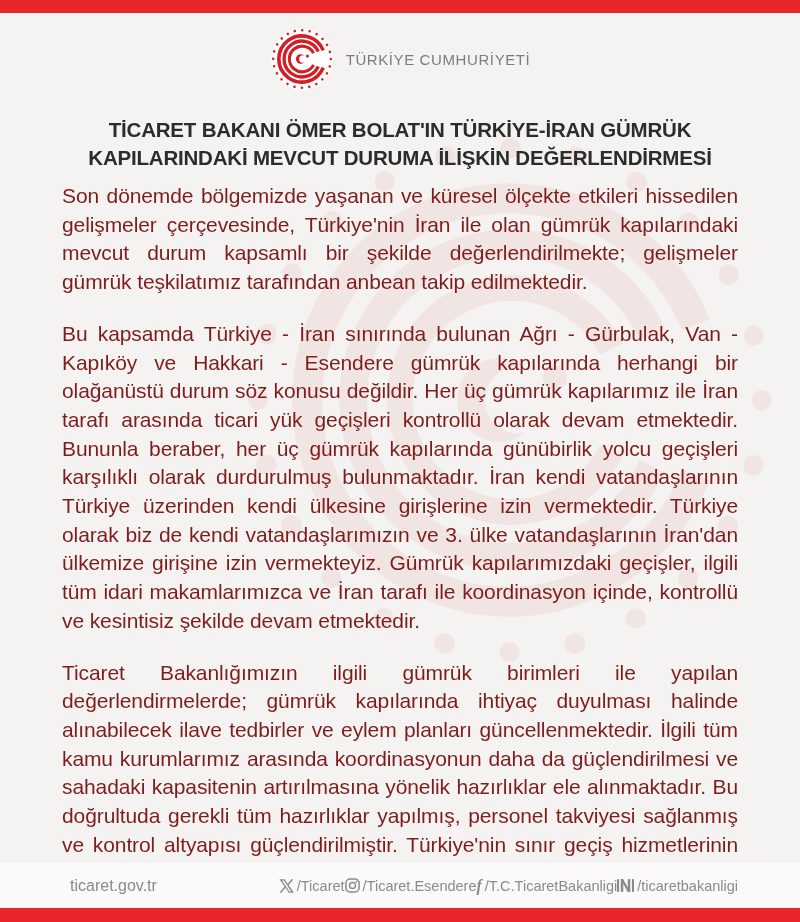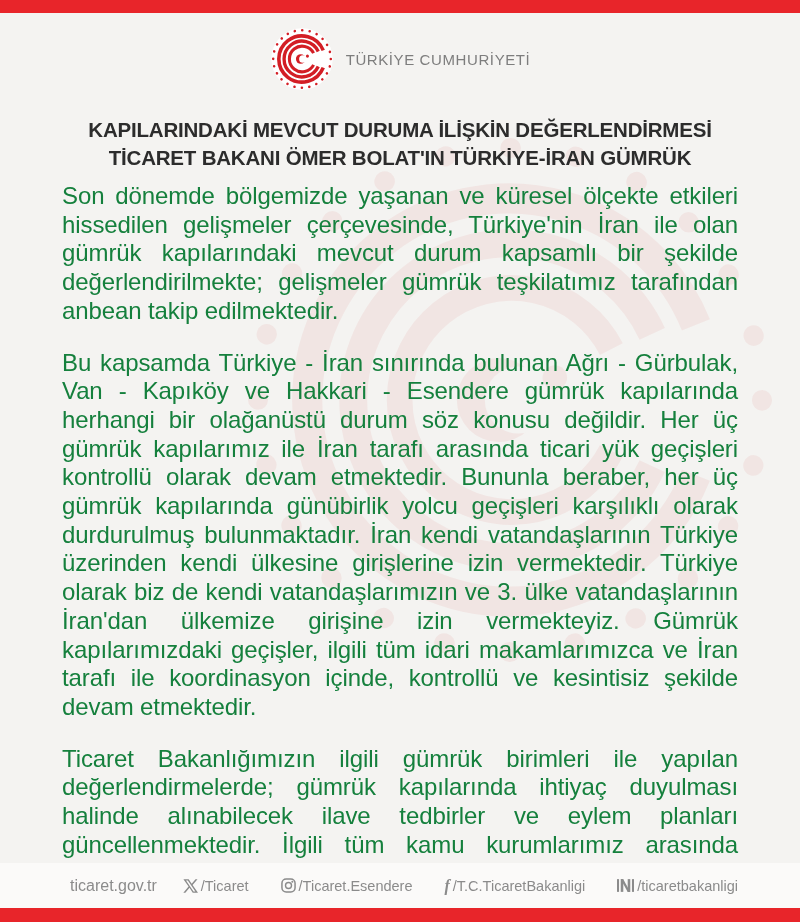--- a/index.html
+++ b/index.html
@@ -57,40 +57,40 @@
     font-size: 20.5px;
     line-height: 28px;
     color: #2c2c2c;
     letter-spacing: -0.2px;
   }
   .content {
     position: absolute;
     top: 182px; left: 62px; right: 62px;
   }
   .content p {
-    font-size: 24px;
+    font-size: 21px;
     line-height: 28.7px;
-    color: #15803d;
+    color: #7f1d1d;
     text-align: justify;
     margin-bottom: 23px;
     letter-spacing: -0.1px;
   }
   .footer {
     position: absolute;
     bottom: 14px; left: 0;
     width: 100%; height: 45px;
     background: #fbfaf9;
     display: flex;
     align-items: center;
     justify-content: space-between;
     padding: 0 62px 0 70px;
     color: #8b8b8b;
   }
   .footer-site { font-size: 16px; color: #8b8b8b; }
-  .socials { display: flex; align-items: center; gap: 32px; }
+  .socials { display: flex; align-items: center; gap: 0; }
   .social-item { display: flex; align-items: center; gap: 3px; font-size: 14.5px; color: #8b8b8b; }
   .social-item .glyph { display: inline-flex; align-items: center; }
   .social-item svg { display: block; }
   .fb-letter {
     font-weight: 700; font-size: 16px; color: #8b8b8b;
     font-family: "Liberation Serif", serif; font-style: italic; line-height: 1;
   }
 </style>
 </head>
 <body>
@@ -119,22 +119,22 @@
       <circle cx="48" cy="50" r="7.5" fill="#d31e25"></circle>
       <circle cx="51.5" cy="50" r="6" fill="#ffffff"></circle>
       <circle cx="58.5" cy="45.5" r="2.4" fill="#d31e25"></circle>
     </svg>
     <div class="brand-text">
       <div class="brand-line1">TÜRKİYE CUMHURİYETİ</div>
     </div>
   </div>
 
   <div class="title">
+    <div>TİCARET BAKANI ÖMER BOLAT'IN TÜRKİYE-İRAN GÜMRÜK</div>
     <div>KAPILARINDAKİ MEVCUT DURUMA İLİŞKİN DEĞERLENDİRMESİ</div>
-    <div>TİCARET BAKANI ÖMER BOLAT'IN TÜRKİYE-İRAN GÜMRÜK</div>
   </div>
 
   <div class="content">
     <p>Son dönemde bölgemizde yaşanan ve küresel ölçekte etkileri hissedilen gelişmeler çerçevesinde, Türkiye'nin İran ile olan gümrük kapılarındaki mevcut durum kapsamlı bir şekilde değerlendirilmekte; gelişmeler gümrük teşkilatımız tarafından anbean takip edilmektedir.</p>
     <p>Bu kapsamda Türkiye - İran sınırında bulunan Ağrı - Gürbulak, Van - Kapıköy ve Hakkari - Esendere gümrük kapılarında herhangi bir olağanüstü durum söz konusu değildir. Her üç gümrük kapılarımız ile İran tarafı arasında ticari yük geçişleri kontrollü olarak devam etmektedir. Bununla beraber, her üç gümrük kapılarında günübirlik yolcu geçişleri karşılıklı olarak durdurulmuş bulunmaktadır. İran kendi vatandaşlarının Türkiye üzerinden kendi ülkesine girişlerine izin vermektedir. Türkiye olarak biz de kendi vatandaşlarımızın ve 3. ülke vatandaşlarının İran'dan ülkemize girişine izin vermekteyiz. Gümrük kapılarımızdaki geçişler, ilgili tüm idari makamlarımızca ve İran tarafı ile koordinasyon içinde, kontrollü ve kesintisiz şekilde devam etmektedir.</p>
     <p>Ticaret Bakanlığımızın ilgili gümrük birimleri ile yapılan değerlendirmelerde; gümrük kapılarında ihtiyaç duyulması halinde alınabilecek ilave tedbirler ve eylem planları güncellenmektedir. İlgili tüm kamu kurumlarımız arasında koordinasyonun daha da güçlendirilmesi ve sahadaki kapasitenin artırılmasına yönelik hazırlıklar ele alınmaktadır. Bu doğrultuda gerekli tüm hazırlıklar yapılmış, personel takviyesi sağlanmış ve kontrol altyapısı güçlendirilmiştir. Türkiye'nin sınır geçiş hizmetlerinin ve ticaret akışının kesintisiz sürdürülmesi noktasında tüm birimlerimiz teyakkuz halinde görevini sürdürmektedir.</p>
     <p>Ticaret Bakanlığı olarak, gümrük kapılarımızdaki işleyişi yakından izlemeye; güvenli, düzenli ve hızlı geçişlerin sağlanması amacıyla ilgili tüm kurumlarımızla tam koordinasyon içerisinde gerekli tedbirleri almaya kararlılıkla devam etmekteyiz.</p>
   </div>
 
   <div class="footer">

